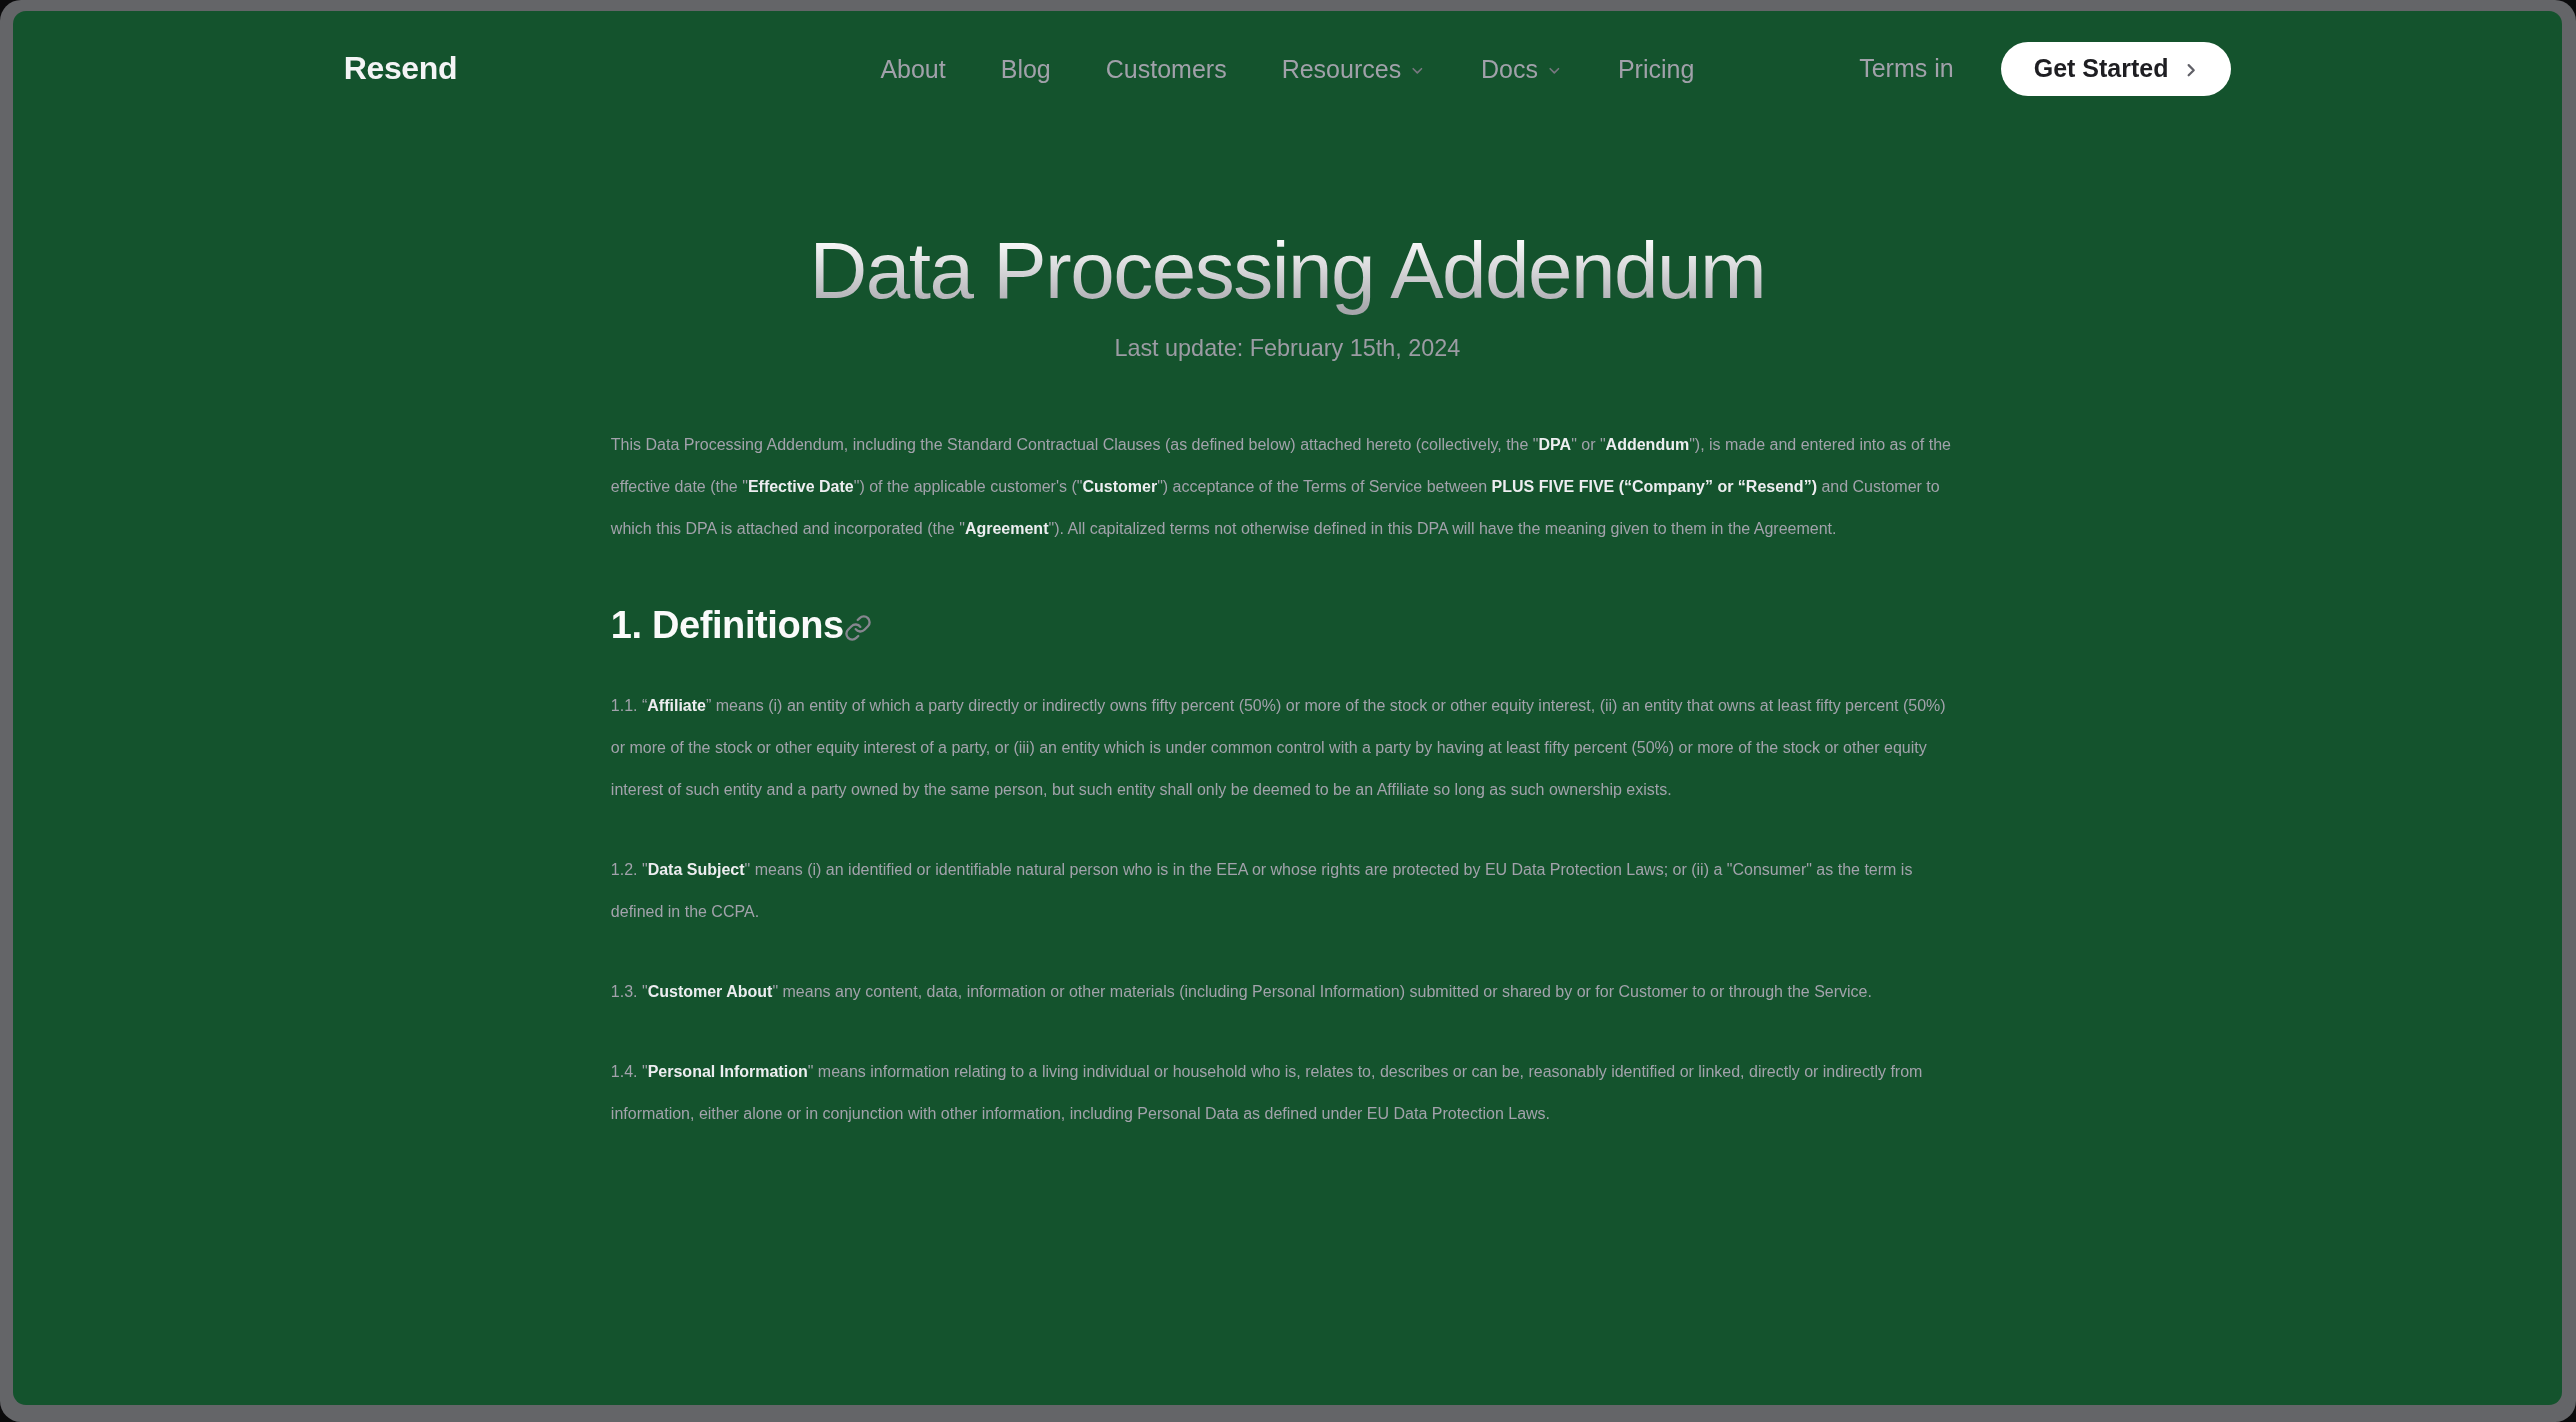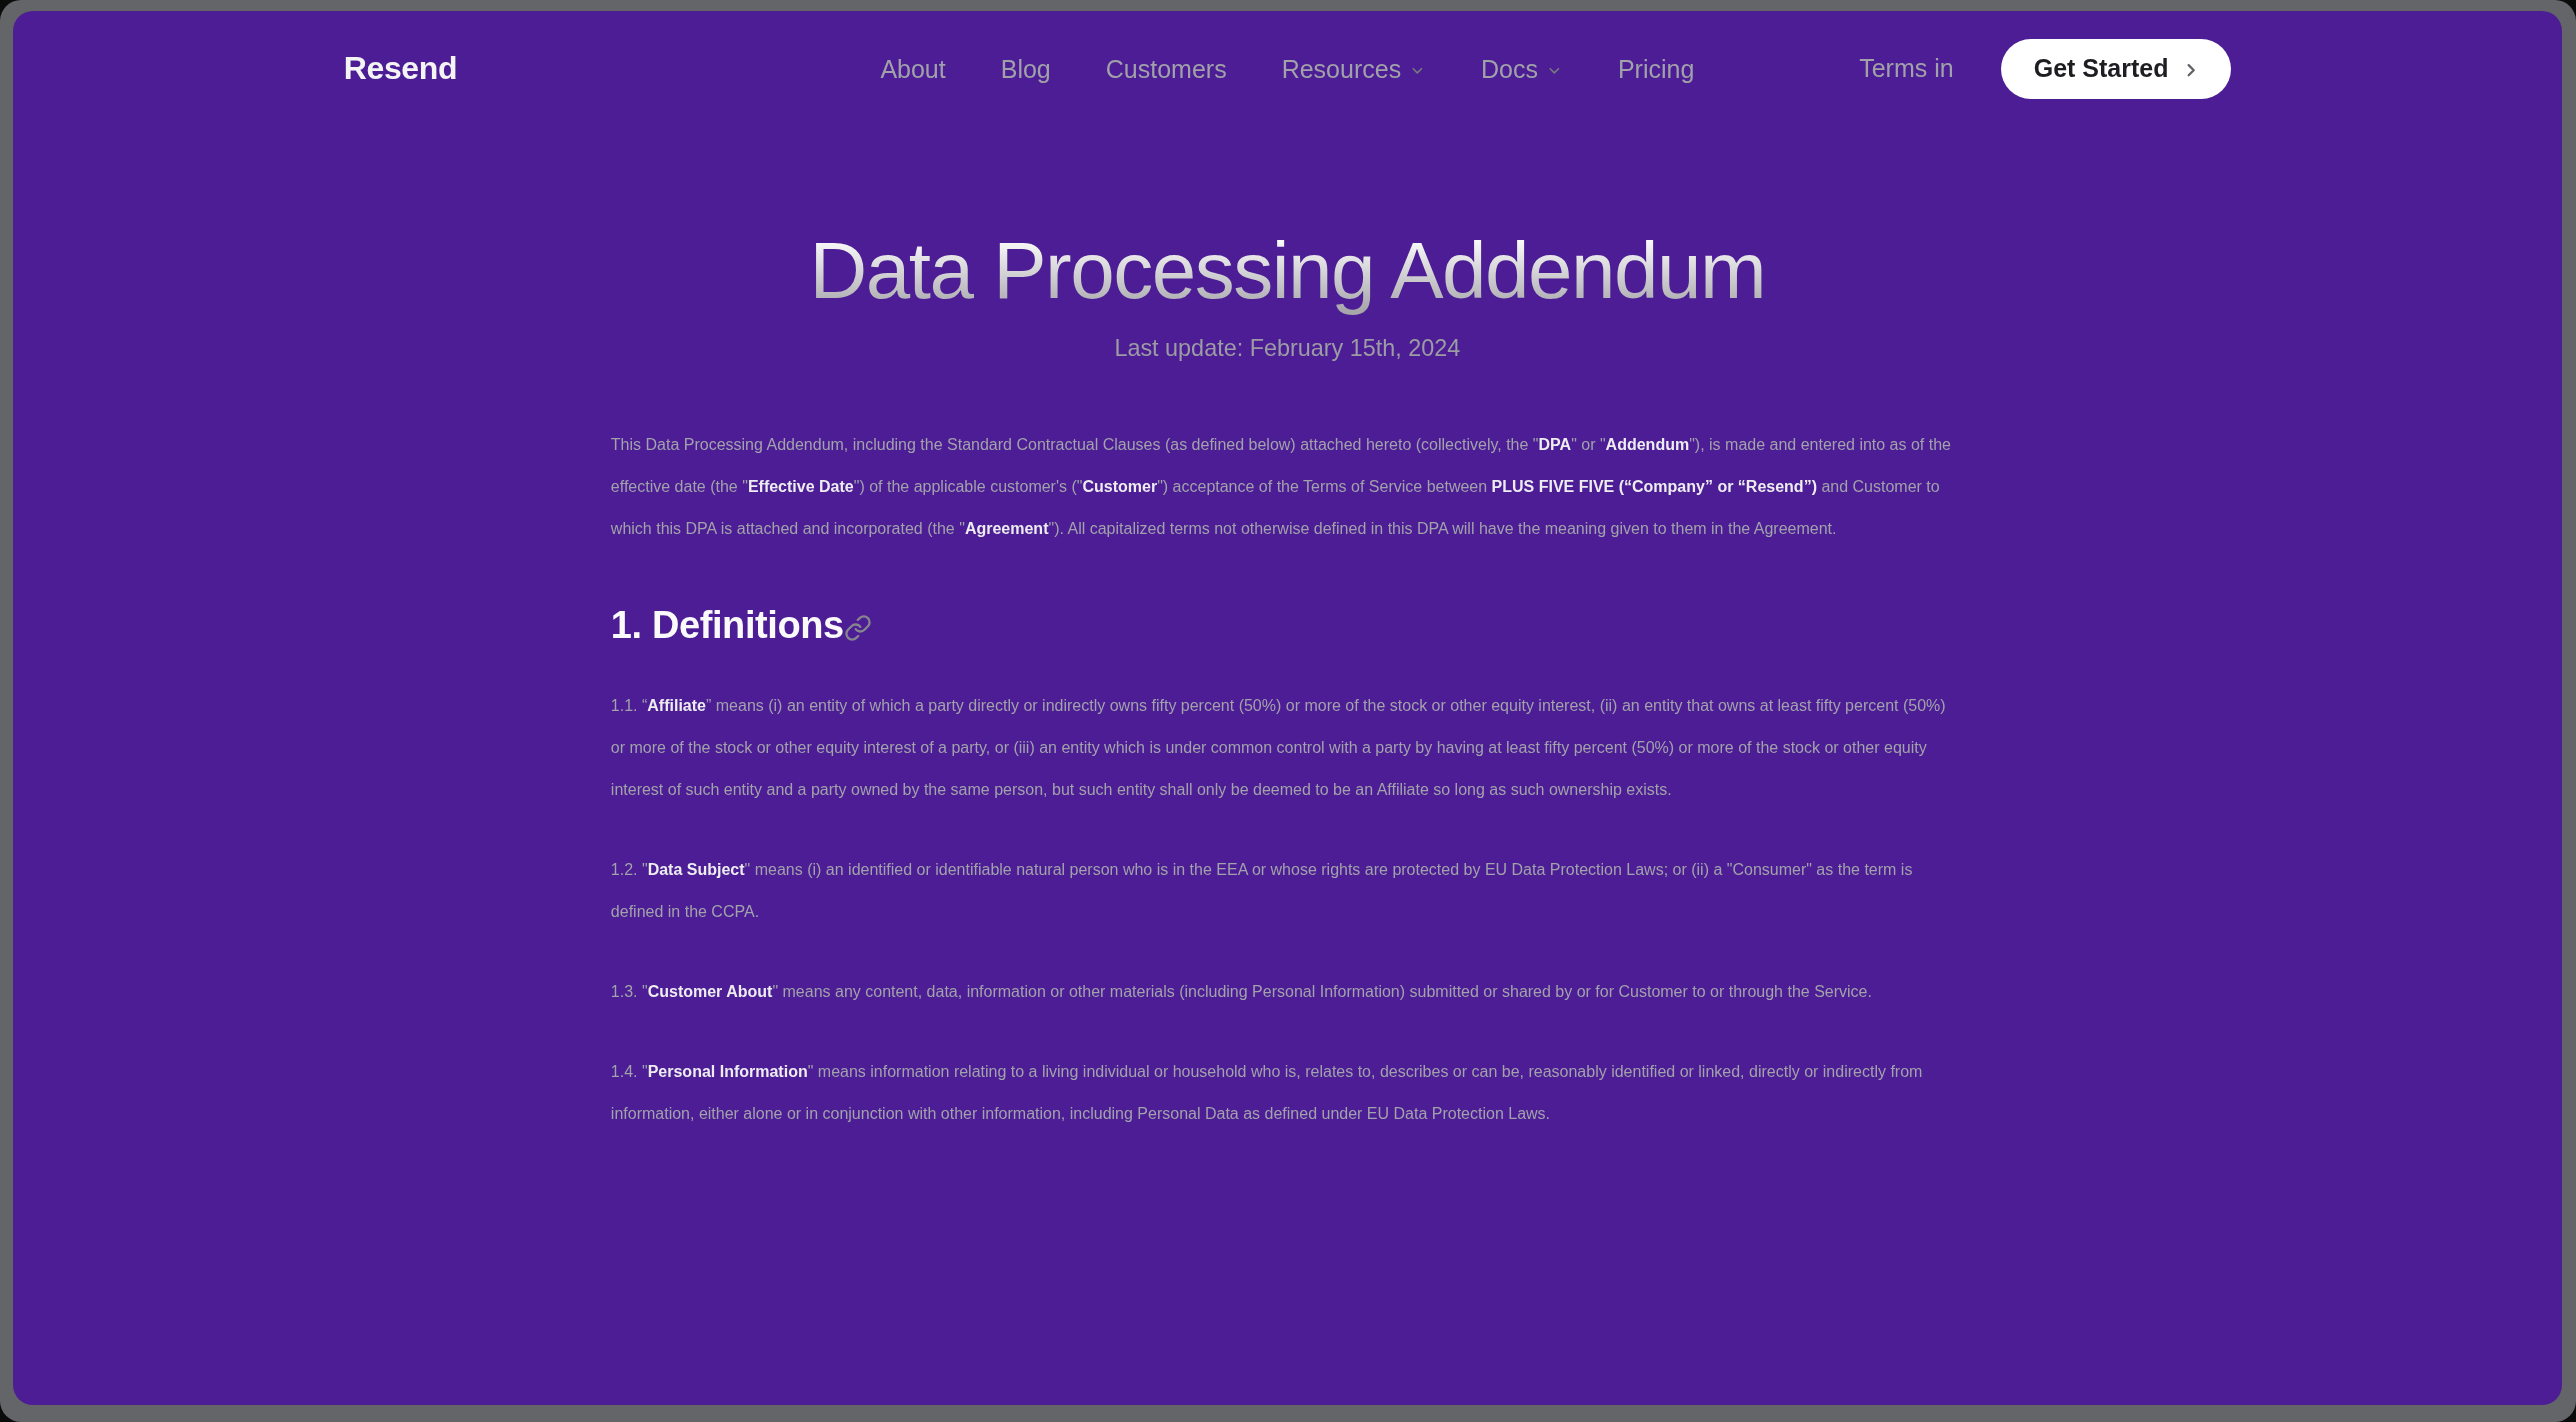--- a/index.html
+++ b/index.html
@@ -12,22 +12,22 @@
     position:relative;
   }
   .frame {
     position:absolute; inset:0;
     background:#646568;
     border-radius:21px;
   }
   .page {
     position:absolute;
     left:13px; top:11.3px; right:14.3px; bottom:16.6px;
-    background:#4c1d95;
-    border-radius:20px;
+    background:#14532d;
+    border-radius:13px;
     overflow:hidden;
   }
   
   .header-inner {
     width:1887px;
     margin:26px auto 0;
     height:63px;
     display:flex;
     align-items:center;
     justify-content:space-between;
@@ -44,21 +44,21 @@
   }
   .menu a {
     display:flex; align-items:center; gap:8.3px;
     font-size:25px; color:#a1a1aa; text-decoration:none; cursor:pointer;
     white-space:nowrap;
   }
   .nav-right { display:flex; align-items:center; gap:47px; }
   .signin { font-size:25px; color:#a1a1aa; cursor:pointer; }
   .cta {
     display:flex; align-items:center; gap:13px;
-    height:60px; padding:0 29px 0 33px;
+    height:54px; padding:0 29px 0 33px;
     background:#ffffff; border:none; border-radius:33px;
     font-family:"Liberation Sans", sans-serif;
     font-size:25px; font-weight:700; color:#1e1e22;
     cursor:pointer;
   }
   
   .content { width:1353px; margin:0 auto; }
   .doc-title {
     margin:127px 0 0;
     text-align:center;

